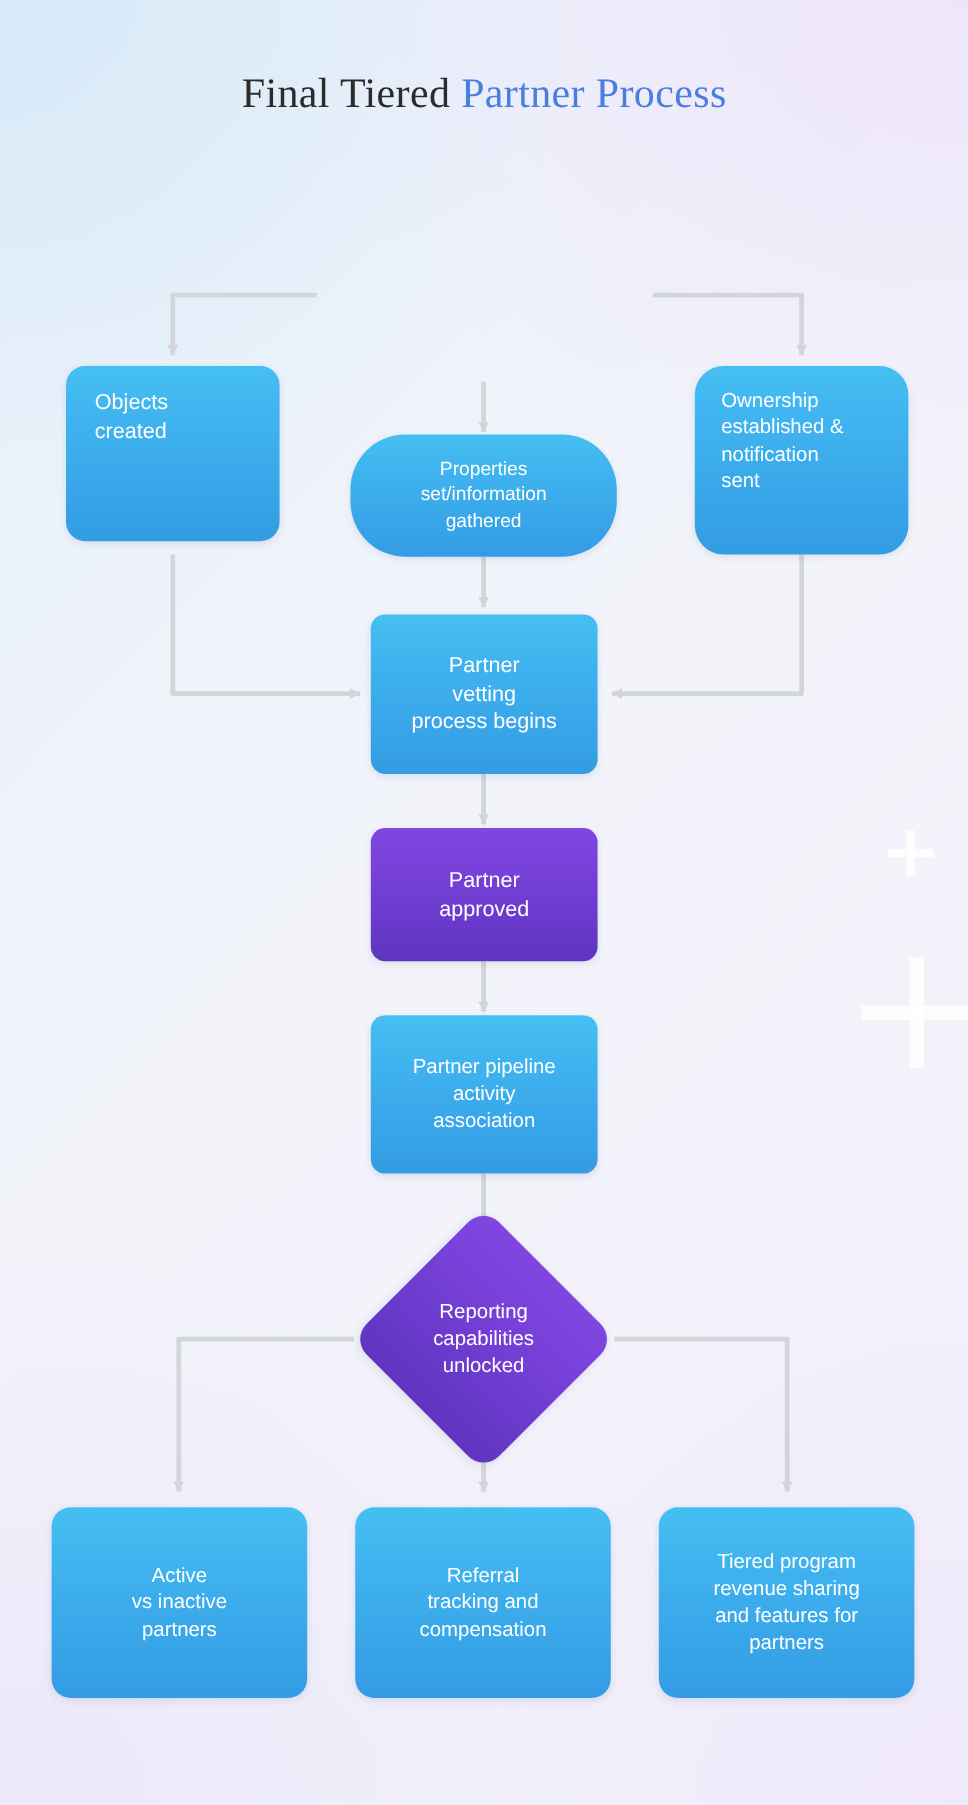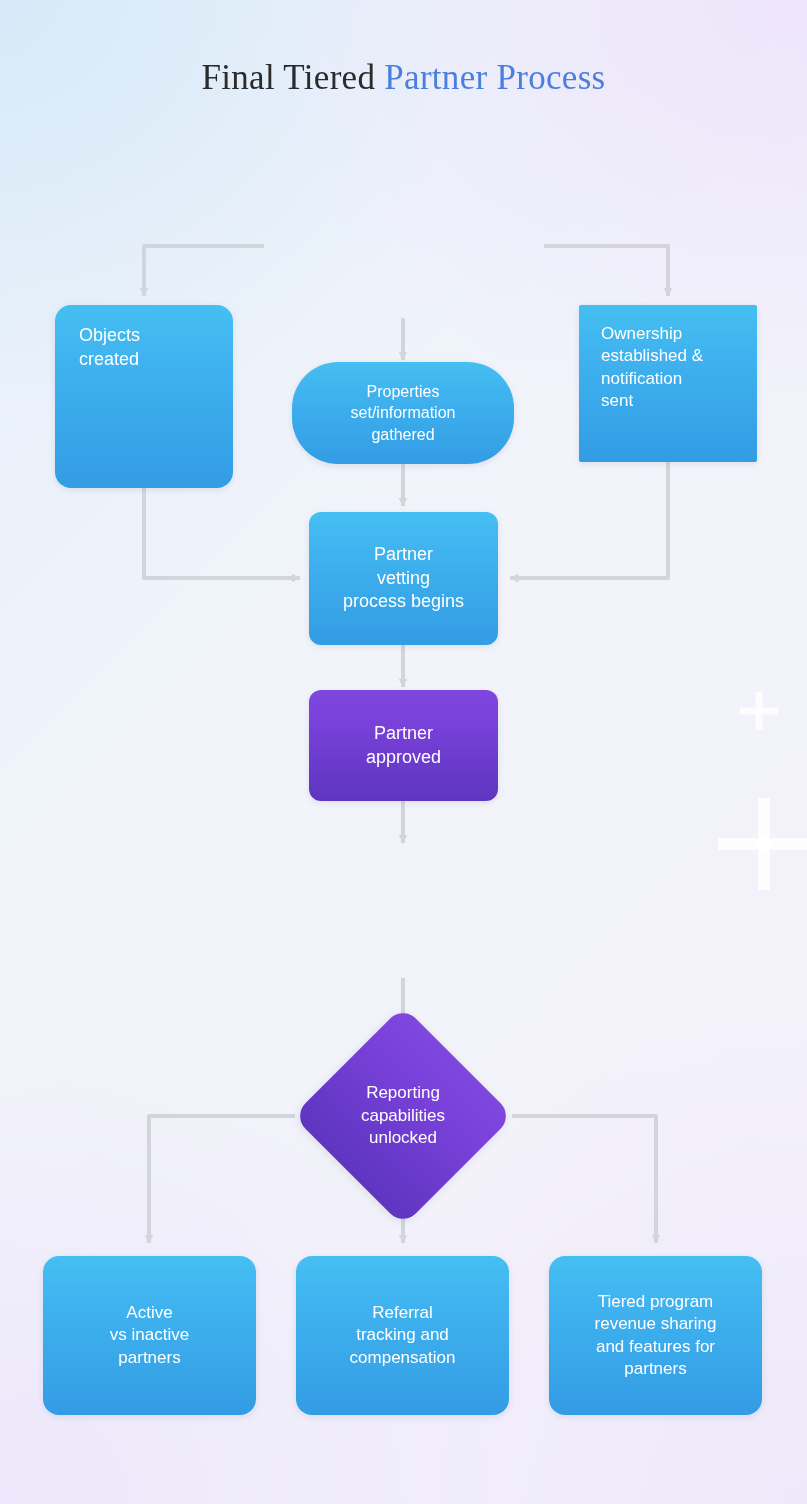--- a/index.html
+++ b/index.html
@@ -159,49 +159,54 @@
 
       <path d="M295,1116 L149,1116 L149,1243"></path>
 
       <path d="M403,1205 L403,1243"></path>
 
       <path d="M512,1116 L656,1116 L656,1243"></path>
     </g>
   </svg>
 
 
-  <div class="node blue leftalign" style="left:55px; top:305px; width:178px; height:183px; border-radius:16px; padding:0 24px; font-size:18px; align-items:flex-start; padding-top:19px;">
+  <div class="node blue leftalign" style="left:55px; top:305px; width:178px; height:146px; border-radius:16px; padding:0 24px; font-size:18px; align-items:flex-start; padding-top:19px;">
     <span class="label">Objects
 created</span>
   </div>
 
   <div class="node blue center" style="left:292px; top:362px; width:222px; height:102px; border-radius:46px; padding:0 18px; font-size:16px;">
     <span class="label">Properties
 set/information
 gathered</span>
   </div>
 
-  <div class="node blue leftalign" style="left:579px; top:305px; width:178px; height:157px; border-radius:2px; padding:0 22px; font-size:17px; align-items:flex-start; padding-top:18px;">
+  <div class="node blue leftalign" style="left:579px; top:305px; width:178px; height:157px; border-radius:24px; padding:0 22px; font-size:17px; align-items:flex-start; padding-top:18px;">
     <span class="label">Ownership
 established &amp;
 notification
 sent</span>
   </div>
 
   <div class="node blue center" style="left:309px; top:512px; width:189px; height:133px; border-radius:12px; padding:0 12px; font-size:18px;">
     <span class="label">Partner
 vetting
 process begins</span>
   </div>
 
   <div class="node purple center" style="left:309px; top:690px; width:189px; height:111px; border-radius:12px; padding:0 12px; font-size:18px;">
     <span class="label">Partner
 approved</span>
   </div>
 
+  <div class="node blue center" style="left:309px; top:846px; width:189px; height:132px; border-radius:12px; padding:0 8px; font-size:17px;">
+    <span class="label">Partner pipeline
+activity
+association</span>
+  </div>
 
   <div class="diamond" style="left:325px; top:1038px; width:156px; height:156px;">
     <span class="shape"></span>
     <span class="label" style="width:190px;">Reporting
 capabilities
 unlocked</span>
   </div>
 
   <div class="node blue center" style="left:43px; top:1256px; width:213px; height:159px; border-radius:16px; padding:0 12px; font-size:17px;">
     <span class="label">Active

